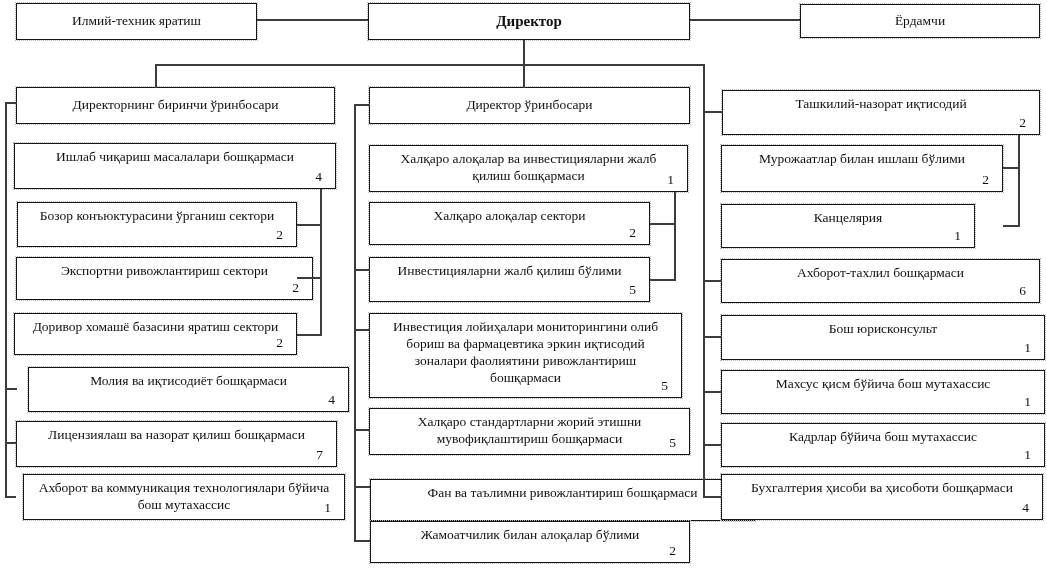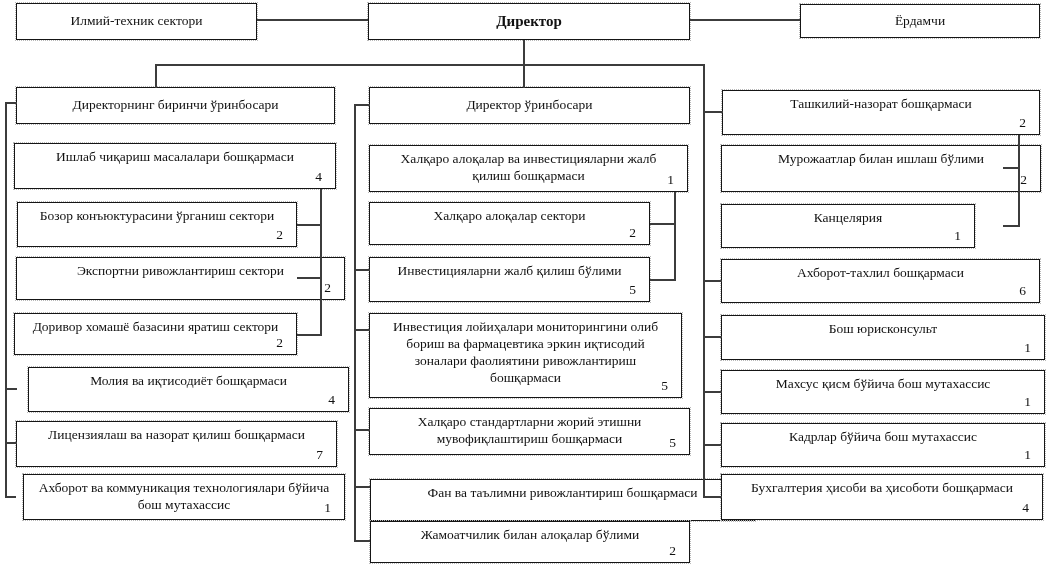--- a/index.html
+++ b/index.html
@@ -26,21 +26,21 @@
   }
   .bold{font-weight:bold;font-size:15px;}
   .line{position:absolute;background:#3c3c3c;}
 </style>
 </head>
 <body>
 
 <div id="canvas">
 
   <div class="obox tbox" style="left:16px;top:3px;width:241px;height:37px;">
-    <span class="lbl">Илмий-техник сектори</span>
+    <span class="lbl">Илмий-техник яратиш</span>
   </div>
   <div class="obox tbox" style="left:368px;top:3px;width:322px;height:37px;">
     <span class="lbl bold">Директор</span>
   </div>
   <div class="obox tbox" style="left:800px;top:4px;width:240px;height:34px;">
     <span class="lbl">Ёрдамчи</span>
   </div>
 
   <div class="obox hbox" style="left:16px;top:87px;width:319px;height:37px;">
     <span class="lbl">Директорнинг биринчи ўринбосари</span>
@@ -51,21 +51,21 @@
 
   <div id="boxes">
       <div class="obox" style="left: 14px; top: 143px; width: 322px; height: 46px;">
         <span class="lbl">Ишлаб чиқариш масалалари бошқармаси</span>
         <span class="cnt">4</span>
       </div>
       <div class="obox" style="left: 17px; top: 202px; width: 280px; height: 45px;">
         <span class="lbl">Бозор конъюктурасини ўрганиш сектори</span>
         <span class="cnt">2</span>
       </div>
-      <div class="obox" style="left: 16px; top: 257px; width: 329px; height: 43px;">
+      <div class="obox" style="left: 16px; top: 257px; width: 297px; height: 43px;">
         <span class="lbl">Экспортни ривожлантириш сектори</span>
         <span class="cnt">2</span>
       </div>
       <div class="obox" style="left: 14px; top: 313px; width: 283px; height: 42px;">
         <span class="lbl">Доривор хомашё базасини яратиш сектори</span>
         <span class="cnt">2</span>
       </div>
       <div class="obox" style="left: 28px; top: 367px; width: 321px; height: 45px;">
         <span class="lbl">Молия ва иқтисодиёт бошқармаси</span>
         <span class="cnt">4</span>
@@ -100,24 +100,24 @@
       </div>
       <div class="obox" style="left: 370px; top: 479px; width: 385px; height: 42px;">
         <span class="lbl">Фан ва таълимни ривожлантириш бошқармаси</span>
         <span class="cnt">4</span>
       </div>
       <div class="obox" style="left: 370px; top: 521px; width: 320px; height: 42px;">
         <span class="lbl">Жамоатчилик билан алоқалар бўлими</span>
         <span class="cnt">2</span>
       </div>
       <div class="obox" style="left: 722px; top: 90px; width: 318px; height: 45px;">
-        <span class="lbl">Ташкилий-назорат бошқармаси</span>
+        <span class="lbl">Ташкилий-назорат иқтисодий</span>
         <span class="cnt">2</span>
       </div>
-      <div class="obox" style="left: 721px; top: 145px; width: 320px; height: 47px;">
+      <div class="obox" style="left: 721px; top: 145px; width: 282px; height: 47px;">
         <span class="lbl">Мурожаатлар билан ишлаш бўлими</span>
         <span class="cnt">2</span>
       </div>
       <div class="obox" style="left: 721px; top: 204px; width: 254px; height: 44px;">
         <span class="lbl">Канцелярия</span>
         <span class="cnt">1</span>
       </div>
       <div class="obox" style="left: 721px; top: 259px; width: 319px; height: 44px;">
         <span class="lbl">Ахборот-тахлил бошқармаси</span>
         <span class="cnt">6</span>

